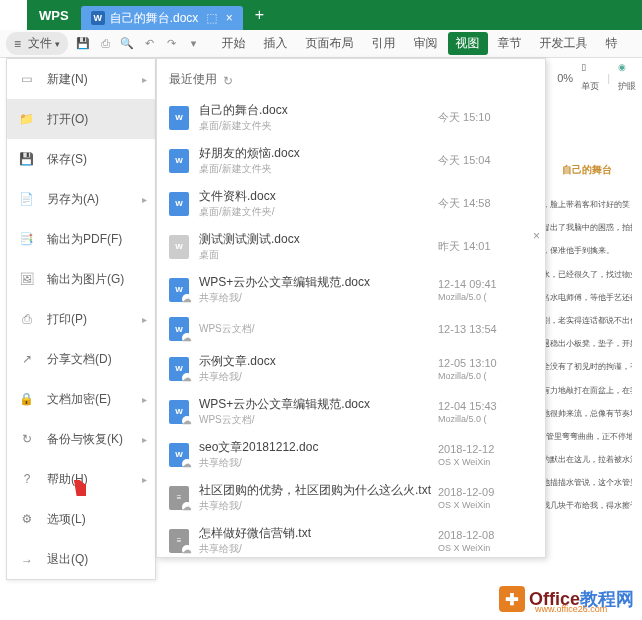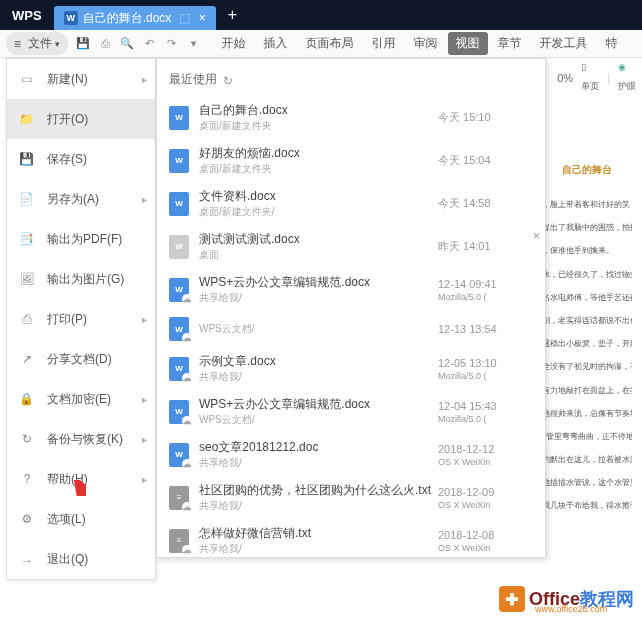--- a/index.html
+++ b/index.html
@@ -1,33 +1,33 @@
 <!DOCTYPE html>
 <html><head>
   <meta charset="utf-8">
   <style>
     * { margin: 0; padding: 0; box-sizing: border-box; font-family: "Microsoft YaHei", Arial, sans-serif; }
     body { width: 642px; height: 620px; background: #fff; overflow: hidden; position: relative; }
     
-    .titlebar { height: 30px; background: #0f172a; display: flex; align-items: center; }
+    .titlebar { height: 30px; background: #15803d; display: flex; align-items: center; margin-left: 27px; }
     .wps-logo { color: #fff; font-weight: bold; font-size: 13px; padding: 0 12px; }
     .tab { background: #5ba0ea; height: 24px; display: flex; align-items: center; padding: 0 10px; color: #fff; font-size: 12px; margin-top: 6px; border-radius: 3px 3px 0 0; }
     .tab-icon { width: 14px; height: 14px; background: #2968b3; border-radius: 2px; display: inline-flex; align-items: center; justify-content: center; margin-right: 5px; color: #fff; font-size: 9px; font-weight: bold; }
     .tab-close { margin-left: 8px; cursor: pointer; }
     .tab-add { color: #fff; margin-left: 12px; font-size: 16px; cursor: pointer; }
     
     .menubar { height: 28px; display: flex; align-items: center; border-bottom: 1px solid #e0e0e0; background: #fafafa; padding: 0 6px; }
     .file-btn { background: #e8e8e8; padding: 3px 8px; border-radius: 11px; font-size: 12px; display: flex; align-items: center; color: #555; margin-right: 8px; }
     .ham { display: inline-block; width: 10px; margin-right: 4px; }
     .ham::before { content: "≡"; }
     .qt-icons { display: flex; gap: 6px; }
     .qt-icon { width: 16px; height: 16px; display: flex; align-items: center; justify-content: center; color: #888; font-size: 11px; }
     .menu-items { display: flex; margin-left: 12px; gap: 2px; font-size: 12px; color: #555; }
     .menu-item { padding: 3px 8px; cursor: pointer; }
-    .menu-item.active { background: #737373; color: #fff; border-radius: 3px; }
+    .menu-item.active { background: #15803d; color: #fff; border-radius: 3px; }
     
     .file-menu { position: absolute; top: 58px; left: 6px; width: 150px; background: #fff; border: 1px solid #ddd; box-shadow: 1px 1px 4px rgba(0,0,0,0.1); z-index: 10; }
     .fm-item { height: 40px; display: flex; align-items: center; padding: 0 10px; font-size: 12px; color: #555; cursor: pointer; position: relative; }
     .fm-item.hovered { background: #eaeaea; }
     .fm-icon { width: 20px; height: 16px; margin-right: 10px; display: flex; align-items: center; justify-content: center; color: #888; }
     .fm-arrow { position: absolute; right: 8px; color: #aaa; font-size: 10px; }
     
     .recent-panel { position: absolute; top: 58px; left: 156px; width: 390px; background: #fff; border: 1px solid #ddd; box-shadow: 2px 2px 6px rgba(0,0,0,0.15); z-index: 11; padding: 8px 0; max-height: 500px; overflow: hidden; }
     .rp-header { font-size: 12px; color: #666; padding: 4px 12px 8px; display: flex; align-items: flex-end; }
     .rp-refresh { margin-left: 6px; color: #999; cursor: pointer; }

